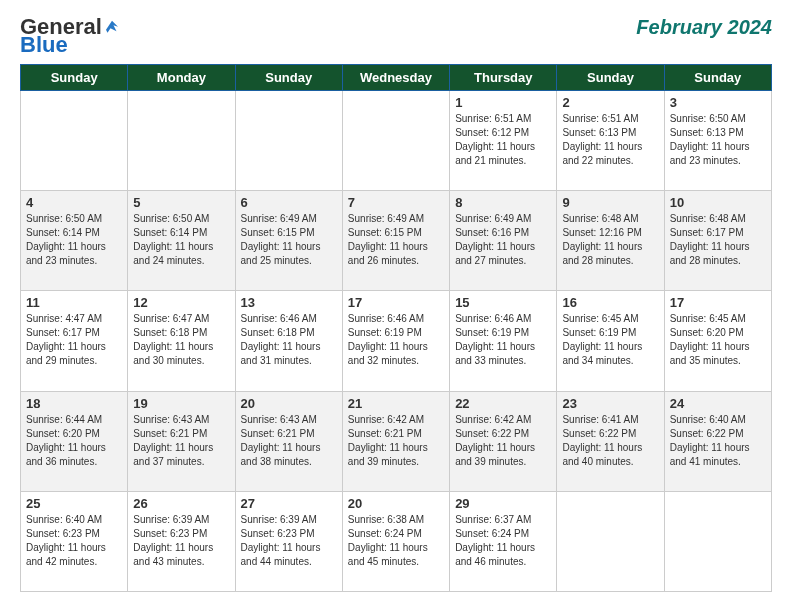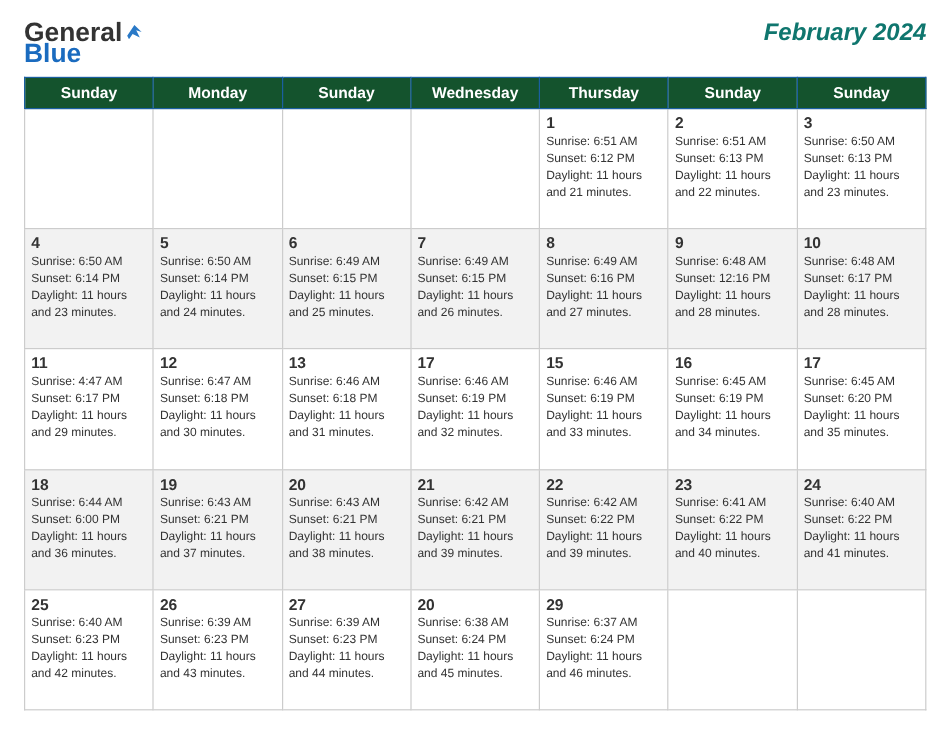--- a/index.html
+++ b/index.html
@@ -248,21 +248,21 @@
             <span class="day-num">17</span>
             <div class="day-info">Sunrise: 6:45 AM
 Sunset: 6:20 PM
 Daylight: 11 hours and 35 minutes.</div>
           </td>
         </tr>
         <tr>
           <td>
             <span class="day-num">18</span>
             <div class="day-info">Sunrise: 6:44 AM
-Sunset: 6:00 PM
+Sunset: 6:20 PM
 Daylight: 11 hours and 36 minutes.</div>
           </td>
           <td>
             <span class="day-num">19</span>
             <div class="day-info">Sunrise: 6:43 AM
 Sunset: 6:21 PM
 Daylight: 11 hours and 37 minutes.</div>
           </td>
           <td>
             <span class="day-num">20</span>

